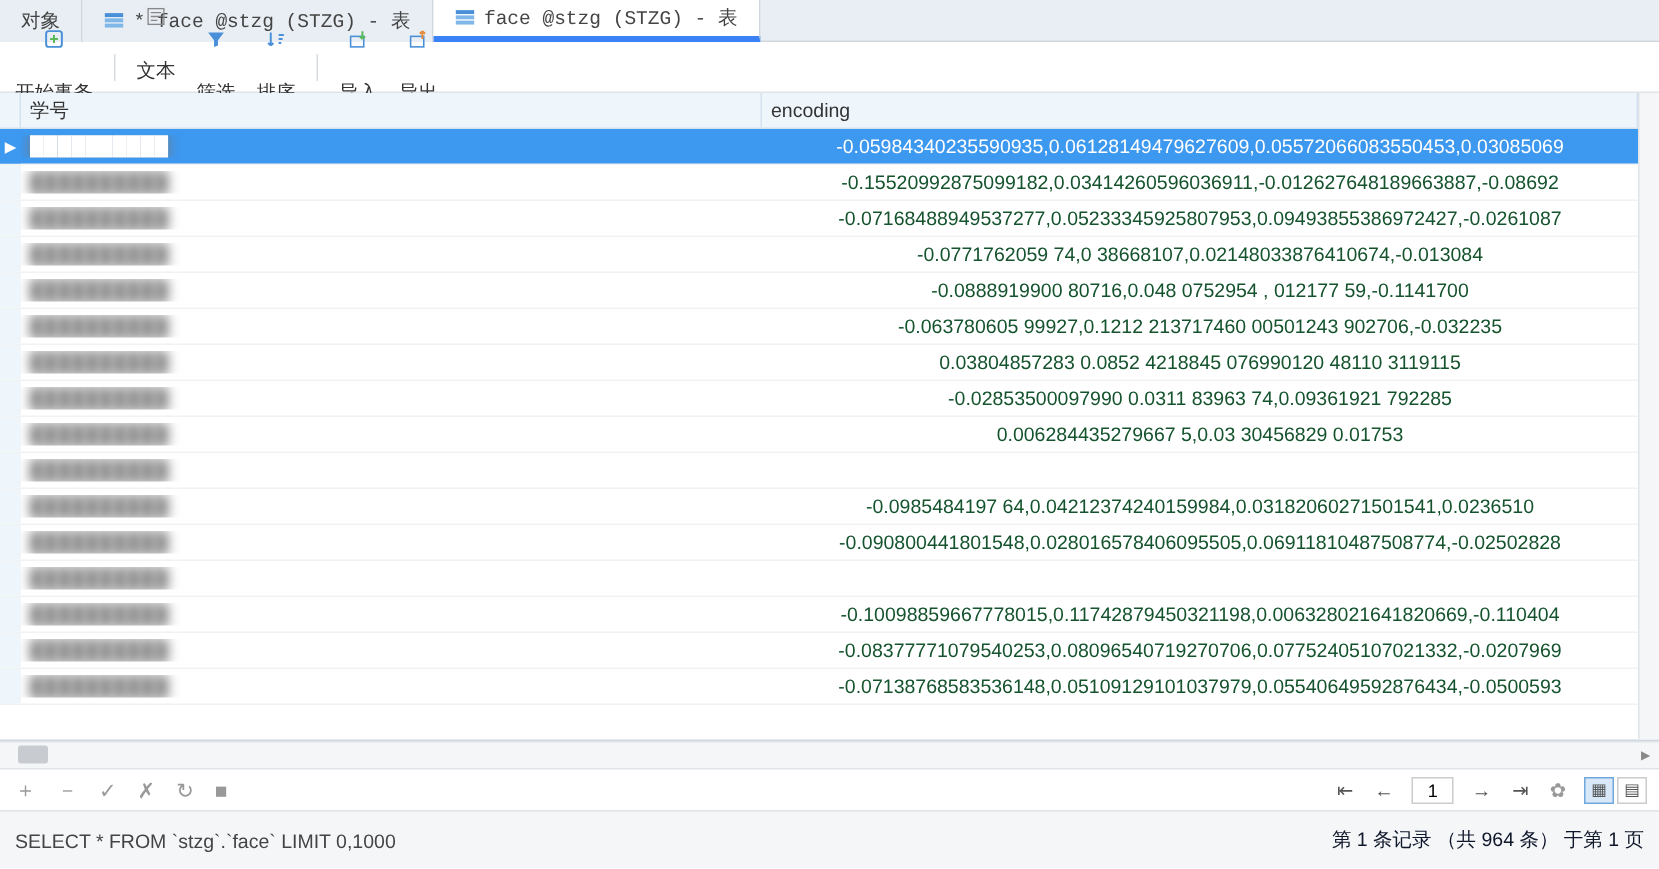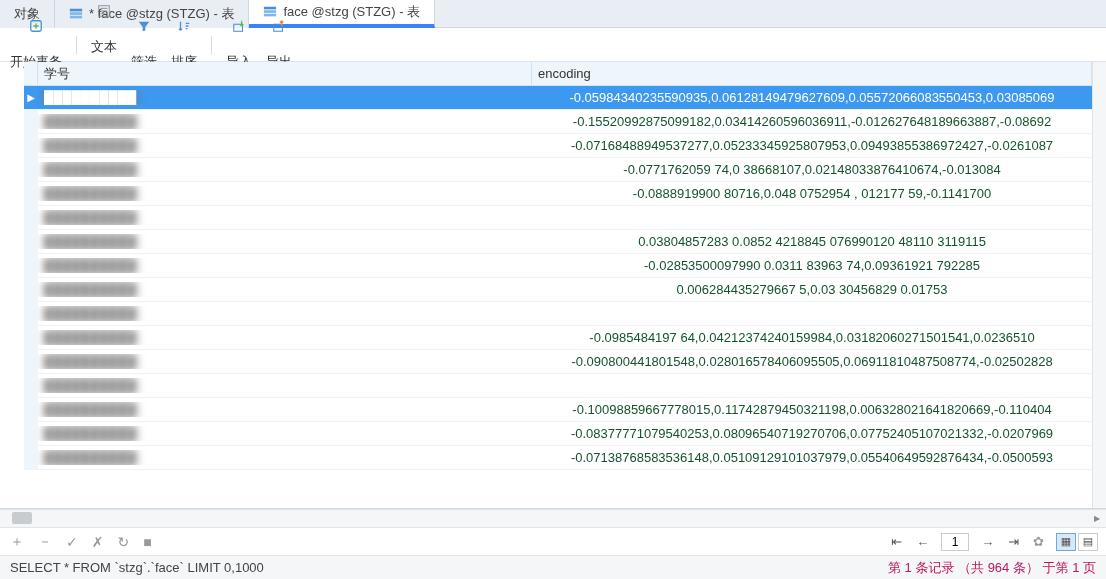--- a/index.html
+++ b/index.html
@@ -1,17 +1,17 @@
 <!DOCTYPE html>
 <html><head>
 <meta charset="utf-8">
 <style>
 * { box-sizing: border-box; margin: 0; padding: 0; }
 body { font-family: "Microsoft YaHei", "Segoe UI", sans-serif; font-size: 13px; color: #333; background: #fff; width: 1106px; height: 579px; overflow: hidden; display: flex; flex-direction: column; }
-.tabs { display: flex; background: #e8eef4; border-bottom: 1px solid #d0d7de; height: 28px; flex-shrink: 0; }
+.tabs { display: flex; background: #e8eef4; border-bottom: 1px solid #d0d7de; height: 28px; flex-shrink: 0; font-family: Liberation Mono, monospace; }
 .tab { display: flex; align-items: center; padding: 0 14px; border-right: 1px solid #d0d7de; background: #e8eef4; cursor: pointer; gap: 6px; font-size: 13px; color: #444; height: 28px; }
 .tab.active { background: #fff; border-bottom: 4px solid #3b82f6; margin-bottom: -1px; text-align: center; }
 .tab-icon { width: 14px; height: 14px; display: inline-flex; }
 .toolbar { display: flex; align-items: center; gap: 14px; padding: 6px 10px; background: #fff; border-bottom: 1px solid #e0e4e8; height: 34px; flex-shrink: 0; }
 .tool { display: flex; align-items: center; gap: 20px; cursor: pointer; color: #333; font-size: 13px; flex-direction: column; }
 .tool-icon { width: 14px; height: 14px; display: inline-flex; }
 .dropdown-arrow { font-size: 8px; color: #666; margin-left: 1px; }
 .divider { width: 1px; height: 18px; background: #d8dde2; }
 .grid { flex: 1; overflow: hidden; display: flex; flex-direction: column; border-bottom: 1px solid #d0d7de; }
 .grid-header { display: flex; background: #eef5fb; border-bottom: 1px solid #d4e2ef; height: 24px; flex-shrink: 0; }
@@ -33,25 +33,25 @@
 .hscroll-right { position: absolute; right: 2px; top: 2px; width: 14px; height: 12px; display: flex; align-items: center; justify-content: center; font-size: 8px; color: #888; cursor: pointer; }
 .footer { display: flex; align-items: center; padding: 4px 8px; background: #fff; border-top: 1px solid #e0e4e8; height: 28px; flex-shrink: 0; gap: 10px; }
 .footer-left { display: flex; align-items: center; gap: 10px; color: #666; }
 .footer-btn { cursor: pointer; color: #999; font-size: 14px; padding: 0 2px; }
 .footer-right { margin-left: auto; display: flex; align-items: center; gap: 10px; }
 .nav-btn { cursor: pointer; color: #555; font-size: 13px; padding: 0 2px; }
 .page-input { width: 28px; height: 18px; text-align: center; border: 1px solid #ccc; font-size: 12px; }
 .view-icons { display: flex; gap: 2px; }
 .view-icon { width: 20px; height: 18px; border: 1px solid #ccc; display: flex; align-items: center; justify-content: center; cursor: pointer; font-size: 11px; color: #555; }
 .view-icon.active { background: #d8e8f8; border-color: #6fa8dc; }
-.status { display: flex; align-items: center; padding: 4px 10px; background: #f4f6f8; border-top: 1px solid #e0e4e8; height: 24px; flex-shrink: 0; font-size: 13px; color: #444; }
+.status { display: flex; align-items: center; padding: 19px 10px; background: #f4f6f8; border-top: 1px solid #e0e4e8; height: 24px; flex-shrink: 0; font-size: 13px; color: #444; }
 .status-left { flex: 1; }
-.status-right { color: #be185d; }
+.status-right { color: #0f172a; }
 .vscroll-ind { width: 14px; background: #f4f6f8; border-left: 1px solid #e0e4e8; }
-.grid-wrap { display: flex; flex: 1; overflow: hidden; padding-left: 24px; }
+.grid-wrap { display: flex; flex: 1; overflow: hidden; }
 .grid-main { flex: 1; display: flex; flex-direction: column; overflow: hidden; }
 </style>
 </head>
 <body>
 
 <div class="tabs">
   <div class="tab">
     <span>对象</span>
   </div>
   <div class="tab">
@@ -164,20 +164,21 @@
             <div class="gr-cell col2">-0.0771762059        74,0         38668107,0.02148033876410674,-0.013084</div>
           </div>
           <div class="grid-row">
             <div class="gr-gutter"></div>
             <div class="gr-cell col1 blur">██████████</div>
             <div class="gr-cell col2">-0.0888919900   80716,0.048    0752954  ,    012177     59,-0.1141700</div>
           </div>
           <div class="grid-row">
             <div class="gr-gutter"></div>
             <div class="gr-cell col1 blur">██████████</div>
+            <div class="gr-cell col2">-0.063780605    99927,0.1212   213717460   00501243    902706,-0.032235</div>
           </div>
           <div class="grid-row">
             <div class="gr-gutter"></div>
             <div class="gr-cell col1 blur">██████████</div>
             <div class="gr-cell col2">0.03804857283       0.0852   4218845    076990120   48110   3119115</div>
           </div>
           <div class="grid-row">
             <div class="gr-gutter"></div>
             <div class="gr-cell col1 blur">██████████</div>
             <div class="gr-cell col2">-0.02853500097990   0.0311   83963     74,0.09361921        792285</div>

